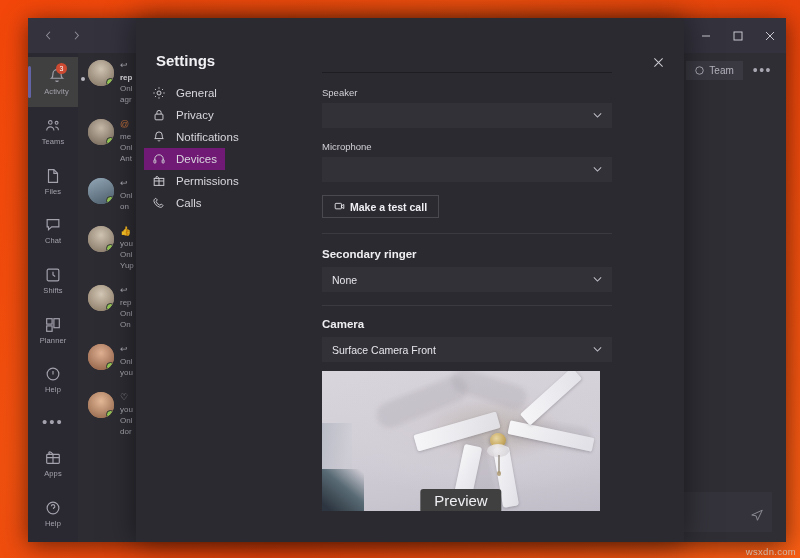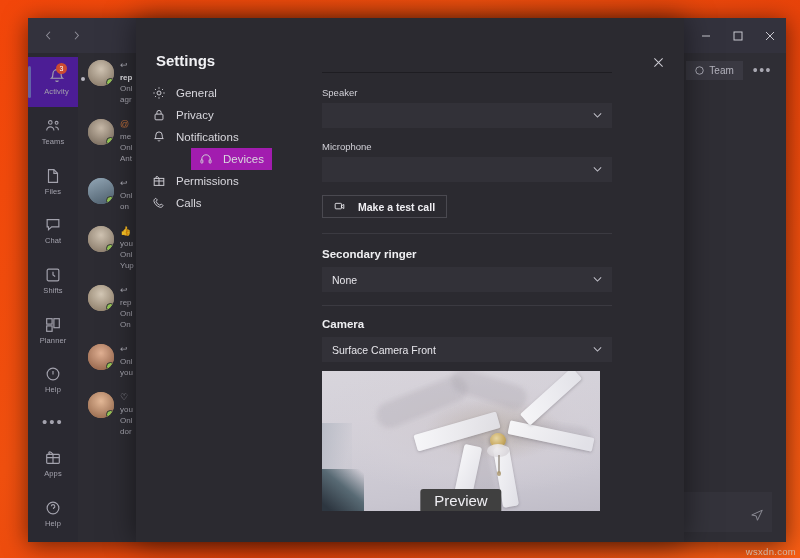--- a/index.html
+++ b/index.html
@@ -56,21 +56,21 @@
     padding-top: 4px;
   }
   .rail-item {
     width: 50px; height: 50px;
     display: flex; flex-direction: column;
     align-items: center; justify-content: center;
     color: #a3a2ad;
     position: relative;
     gap: 2px;
   }
-  .rail-item.active { background: #4c1d95; padding-left: 7px; }
+  .rail-item.active { background: #404040; padding-left: 7px; }
   .rail-item.active::before {
     content: ""; position: absolute; left: 0; top: 9px;
     width: 3px; height: 32px; background: #6264a7; border-radius: 2px;
   }
   .rail-icon { width: 18px; height: 18px; display:block; }
   .rail-label { font-size: 7.5px; letter-spacing: .1px; }
   .rail-badge {
     position: absolute; top: 6px; right: 11px;
     background: #cc4a31; color: #fff;
     font-size: 7px; line-height: 11px;
@@ -172,21 +172,21 @@
   #settings-nav {
     position: absolute; left: 8px; top: 64px; width: 150px;
   }
   .nav-item {
     display: flex; align-items: center; gap: 10px;
     height: 22px; padding: 0 8px; margin-bottom: 0;
     color: #d9d8de; font-size: 11.5px;
     margin-bottom: 0px;
   }
   .nav-wrap { height: 22px; display:flex; align-items:center; margin-bottom: 0; }
-  .nav-item.selected { background: #a21caf; margin-left: 47px; }
+  .nav-item.selected { background: #701a75; }
   .nav-ico { width: 14px; height: 14px; flex: 0 0 14px; color: #d0cfd6; }
 
   #settings-body {
     position: absolute; left: 186px; top: 54px;
     width: 290px;
   }
   .divider { height: 1px; background: #1e1d22; margin: 0 0 14px 0; }
   .field-label {
     font-size: 9.5px; color: #d3d2d9; margin-bottom: 5px;
   }
@@ -202,21 +202,21 @@
     font-size: 10.5px; color: #e7e6eb;
     margin-bottom: 13px;
     white-space: nowrap; overflow: hidden;
   }
   .dropdown .chev {
     position: absolute; right: 9px; top: 50%;
     transform: translateY(-50%);
     color: #c0bfc8;
   }
   .testcall {
-    display: inline-flex; align-items: center; gap: 13px;
+    display: inline-flex; align-items: center; gap: 5px;
     height: 23px; padding: 0 11px;
     border: 1px solid #4a4950;
     color: #f0eff3; font-size: 10.5px; font-weight: bold;
     background: transparent;
     margin-bottom: 15px;
   }
   .sec-divider { height: 1px; background: #3b3a41; margin-bottom: 14px; }
 
   
   #preview-wrap {

